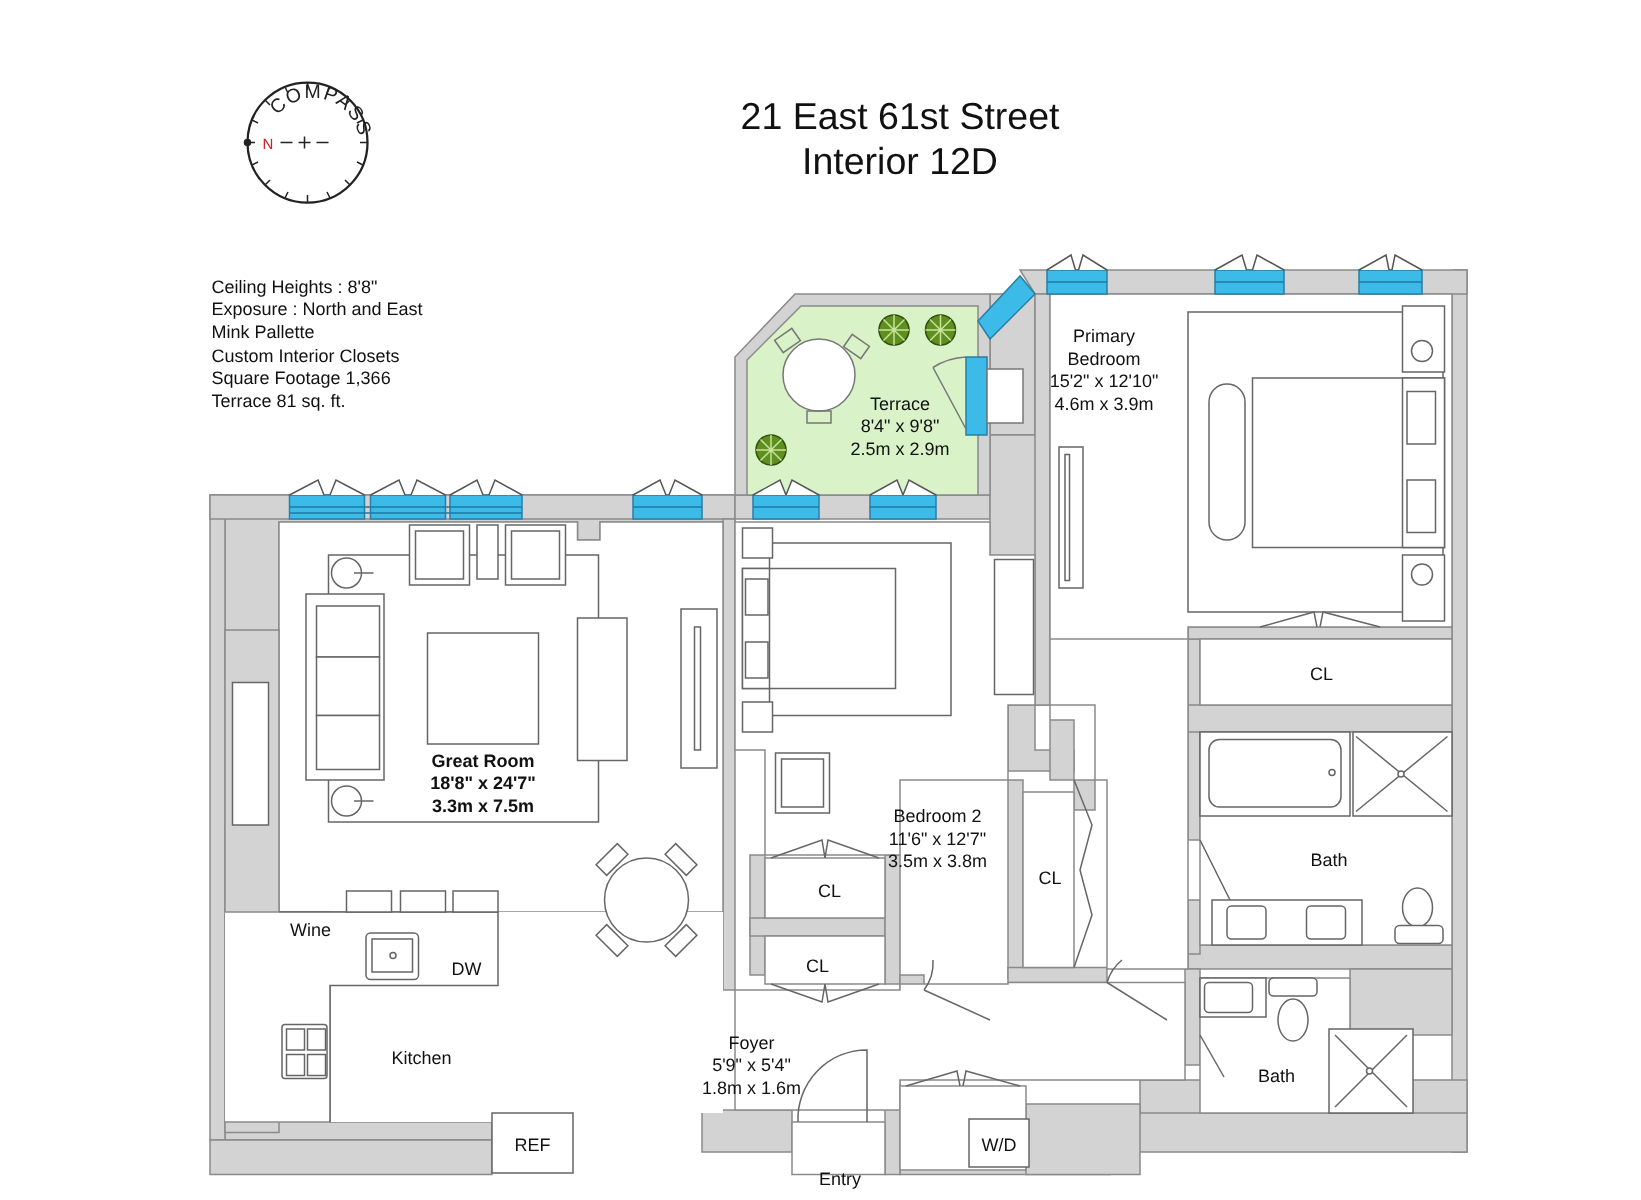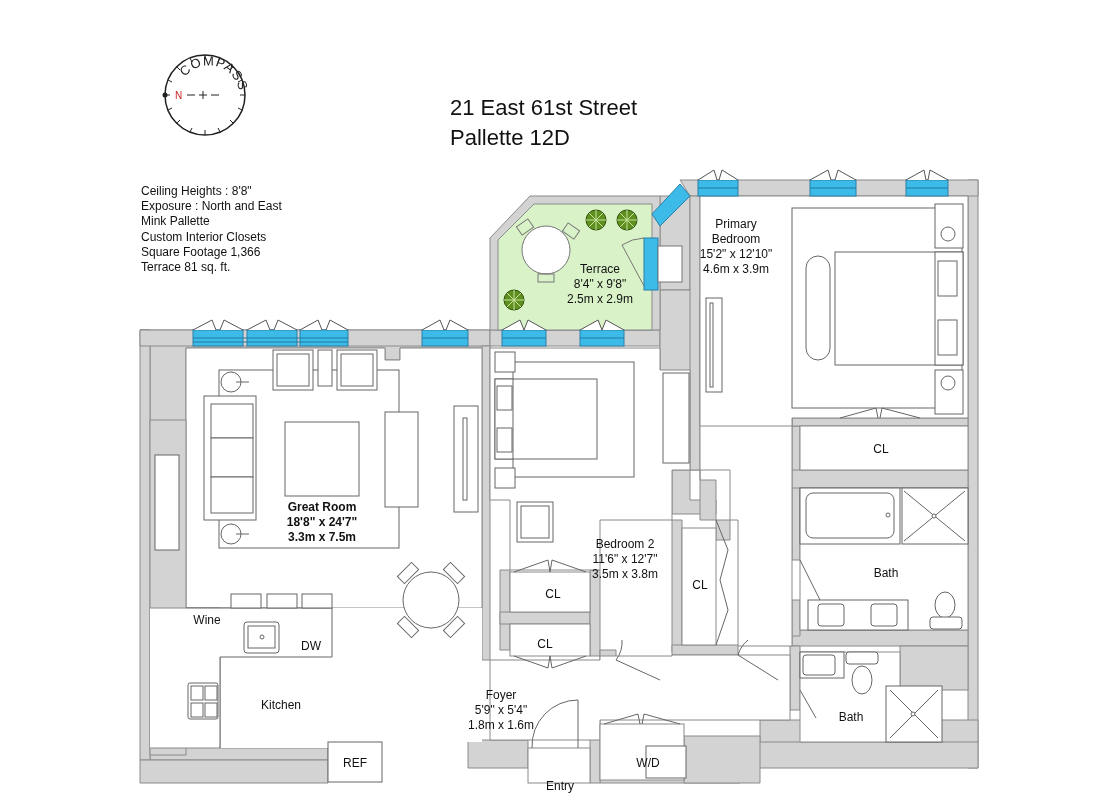--- a/index.html
+++ b/index.html
@@ -1,19 +1,19 @@
 <!DOCTYPE html>
 <html><head>
 <meta charset="utf-8">
 <style>
   html, body { margin: 0; padding: 0; background: #ffffff; }
   body { width: 1094px; height: 800px; position: relative; overflow: hidden;
          font-family: "Liberation Sans", "DejaVu Sans", sans-serif; color: #111; }
   #plan { position: absolute; left: 0; top: 0; }
-  .title { position: absolute; left: 450px; width: 300px; font-size: 22px; line-height: 30px; color: #111; margin-top: 30px; }
+  .title { position: absolute; left: 450px; width: 300px; text-align: center; font-size: 25px; line-height: 30px; color: #111; }
   .title.l1 { top: 63px; }
   .title.l2 { top: 93px; }
   .notes { position: absolute; left: 141px; top: 184px; font-size: 12px; line-height: 15.2px; color: #111; }
   .notes div { white-space: nowrap; }
   .lbl { position: absolute; font-size: 12px; line-height: 15px; text-align: center; color: #111; white-space: nowrap; transform: translateX(-50%); }
   .lbl div { white-space: nowrap; }
   .compass-text { font-size: 13px; fill: #222; letter-spacing: 1px; }
 </style>
 </head>
 <body>
@@ -276,21 +276,21 @@
       <path d="M-18 0 L-10 0 M-6 0 L2 0 M6 0 L14 0 M-2 -4 L-2 4"></path>
     </g>
     <circle cx="-40" cy="0" r="2.5" fill="#222"></circle>
     <text x="-30" y="4" font-size="10" fill="#cc2222" font-family="Liberation Sans, sans-serif">N</text>
     <path id="cpath" d="M-20 -18 A27 27 0 0 1 28 20" fill="none"></path>
     <text class="compass-text" font-family="Liberation Sans, sans-serif"><textPath href="#cpath">COMPASS</textPath></text>
   </g>
 </svg>
 
 <div class="title l1">21 East 61st Street</div>
-<div class="title l2">Pallette 12D</div>
+<div class="title l2">Interior 12D</div>
 
 <div class="notes">
   <div>Ceiling Heights : 8'8"</div>
   <div>Exposure : North and East</div>
   <div>Mink Pallette</div>
   <div>Custom Interior Closets</div>
   <div>Square Footage 1,366</div>
   <div>Terrace 81 sq. ft.</div>
 </div>
 
@@ -320,18 +320,18 @@
   <div>5'9" x 5'4"</div>
   <div>1.8m x 1.6m</div>
 </div>
 <div class="lbl" style="left:281px; top:698px;">Kitchen</div>
 <div class="lbl" style="left:886px; top:566px;">Bath</div>
 <div class="lbl" style="left:851px; top:710px;">Bath</div>
 
 <div class="lbl" style="left:207px; top:613px;">Wine</div>
 <div class="lbl" style="left:311px; top:639px;text-align:right;">DW</div>
 <div class="lbl" style="left:355px; top:756px;">REF</div>
-<div class="lbl" style="left:648px; top:756px;">W/D</div>
+<div class="lbl" style="left:666px; top:756px;">W/D</div>
 <div class="lbl" style="left:560px; top:779px;">Entry</div>
 <div class="lbl" style="left:881px; top:442px;">CL</div>
 <div class="lbl" style="left:700px; top:578px;">CL</div>
 <div class="lbl" style="left:553px; top:587px;">CL</div>
 <div class="lbl" style="left:545px; top:637px;">CL</div>
 
 </body></html>

